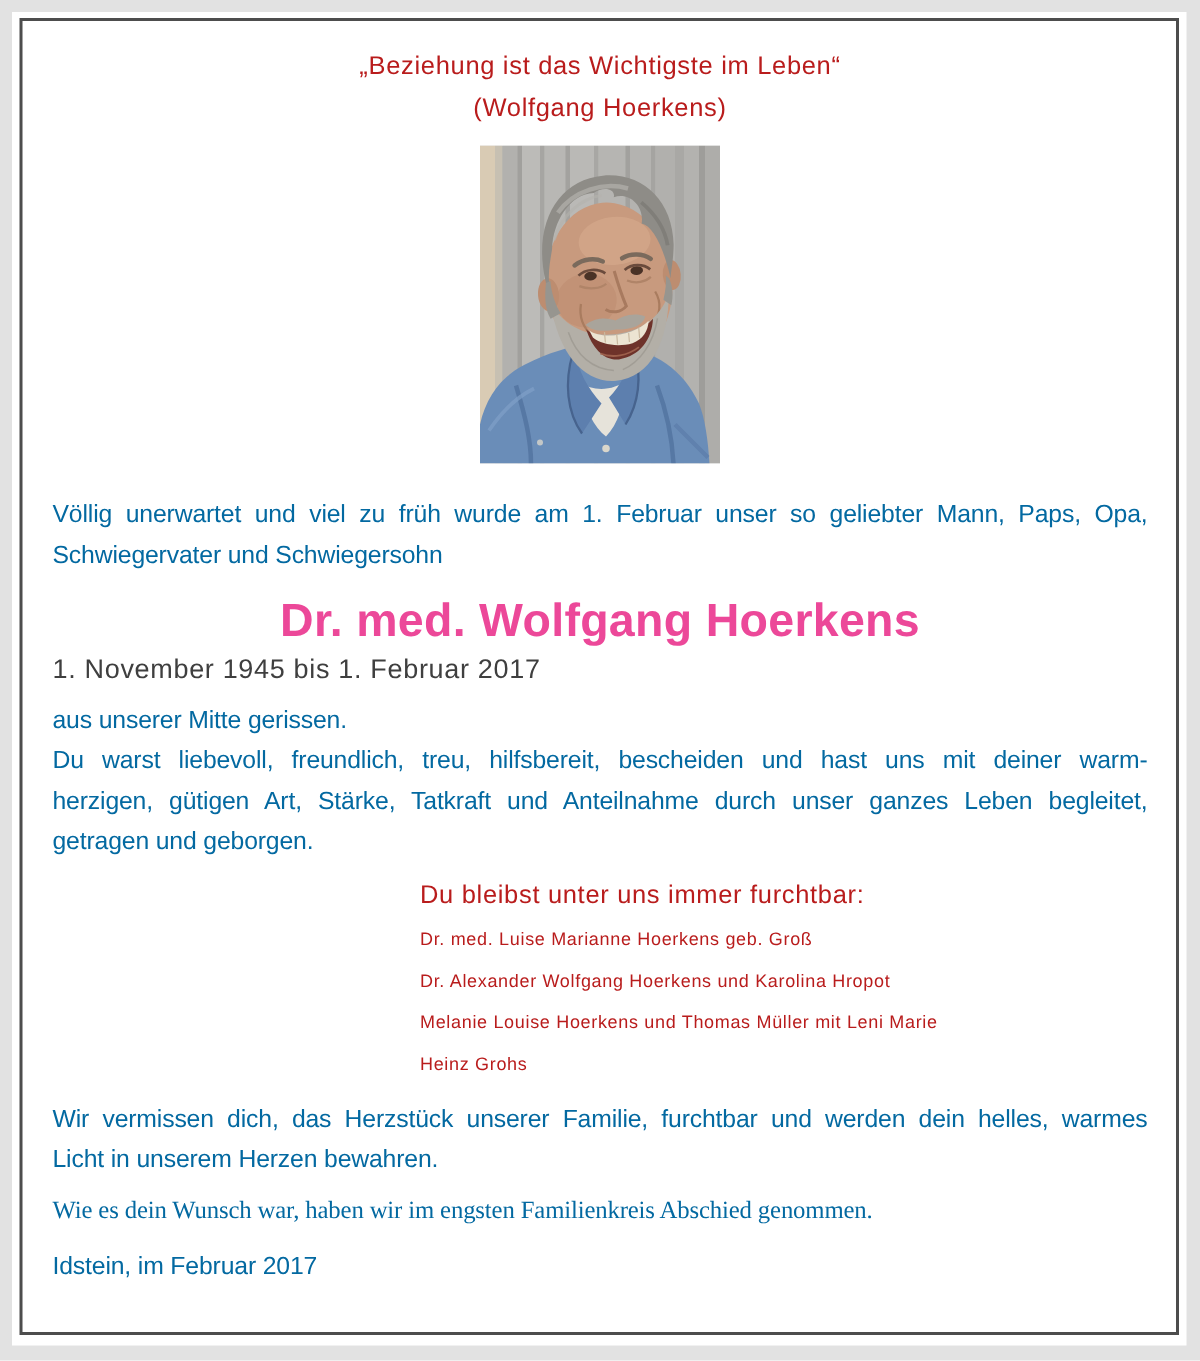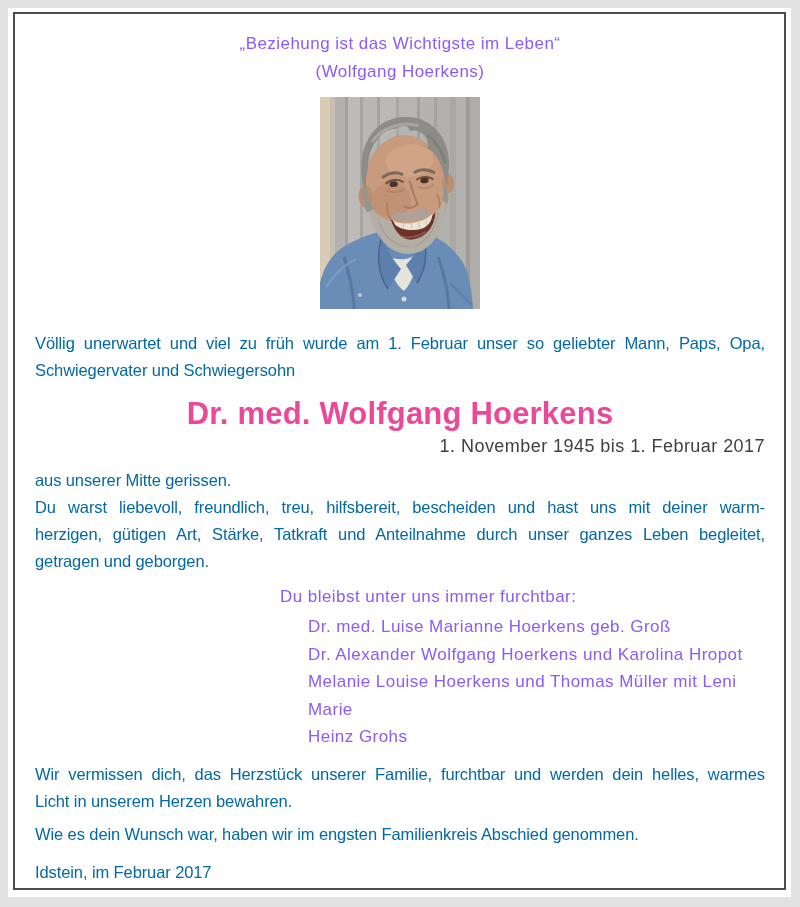--- a/index.html
+++ b/index.html
@@ -21,39 +21,39 @@
     width:773px; height:878px;
     border:2px solid #4d4d4d;
   }
   .content {
     position:absolute; left:20px; right:19px; top:0; bottom:0;
   }
   
   .cond { font-size:16.5px; line-height:27px; letter-spacing:-0.1px; color:#0369a1; }
   .fill { text-align:justify; text-align-last:justify; }
   
-  .wide { letter-spacing:0.45px; color:#8b5cf6; }
+  .wide { letter-spacing:0.45px; color:#b91c1c; }
 
   .quote-block { margin-top:16px; text-align:center; font-size:17px; line-height:27.5px; }
   .photo-wrap { width:160px; height:212px; margin:12px auto 0 auto; }
   .photo-wrap svg { display:block; width:160px; height:212px; }
   .intro { margin-top:21px; }
   .deceased-name {
     margin-top:12px; text-align:center;
     font-weight:bold; font-size:31px; line-height:36px;
     letter-spacing:0.2px; color:#ec4899;
   }
-  .deceased-dates { margin-top:2px; text-align:right; font-size:18px; line-height:24px; color:#3f3f3f; }
+  .deceased-dates { margin-top:2px; text-align:left; font-size:18px; line-height:24px; color:#3f3f3f; }
   .torn { margin-top:9px; }
   .legacy { margin-left:245px; margin-top:8px; }
   .legacy-heading { font-size:17px; line-height:27px; }
   .names { margin-top:3px; }
-  .name-line { font-size:17px; line-height:27.5px;margin-left:28px; }
+  .name-line { font-size:12px; line-height:27.5px; }
   .closing { margin-top:10px; }
-  .farewell { margin-top:6px; }
+  .farewell { margin-top:6px;font-family:Liberation Serif, serif; }
   .dateline { margin-top:11px; }
 </style>
 </head>
 <body>
 
 <div class="sheet">
   <div class="frame">
     <div class="content">
 
       <div class="quote-block wide">

